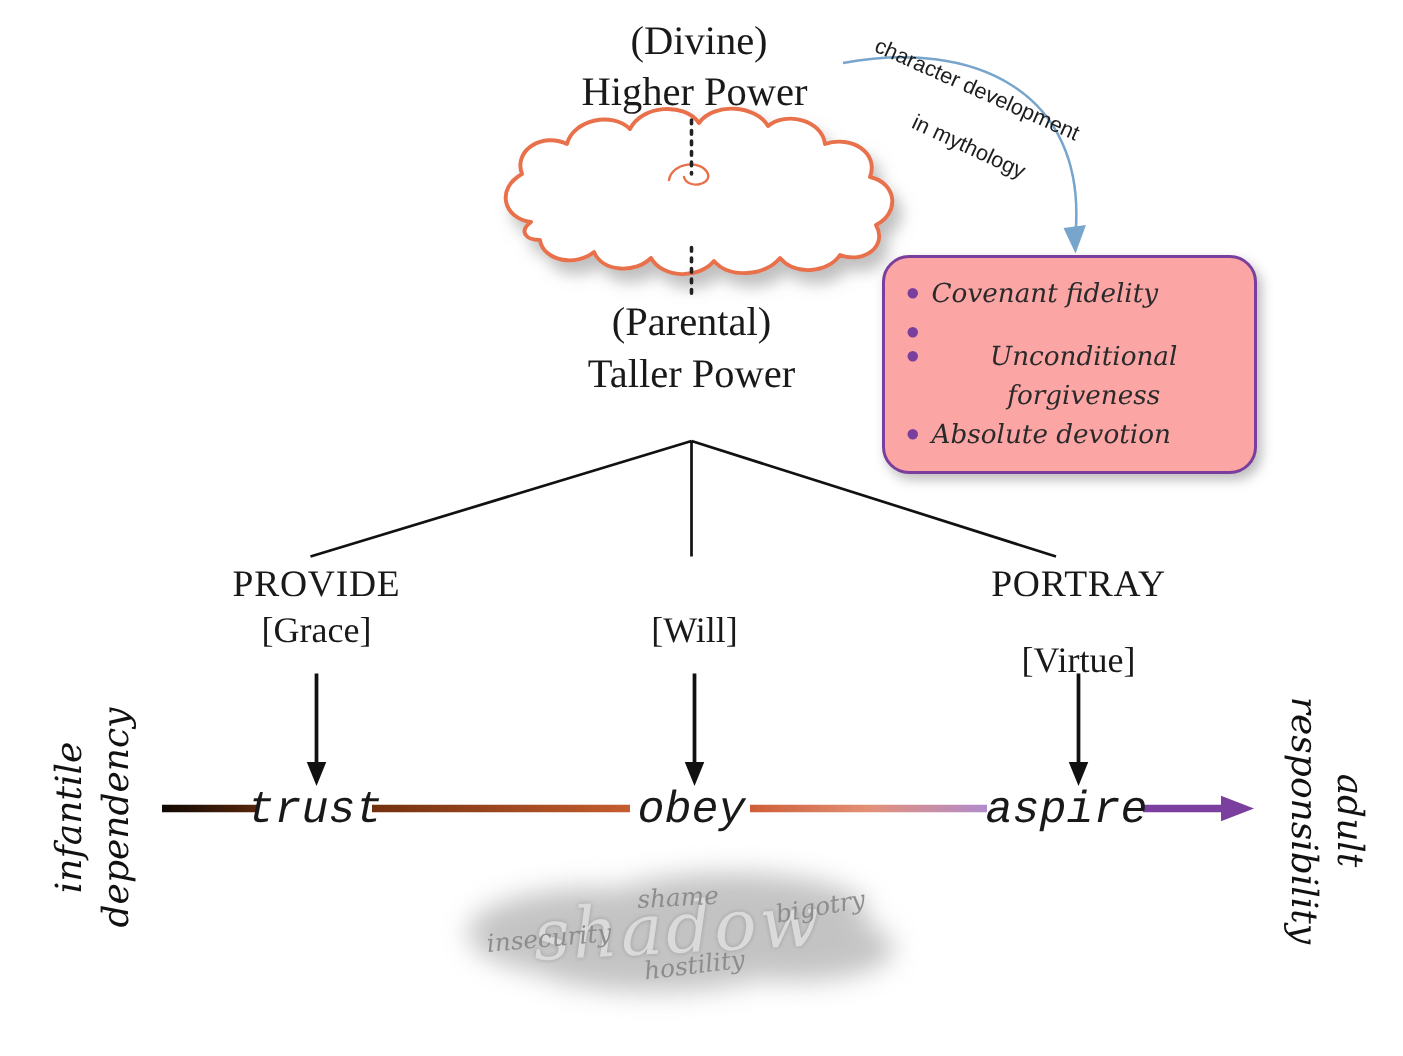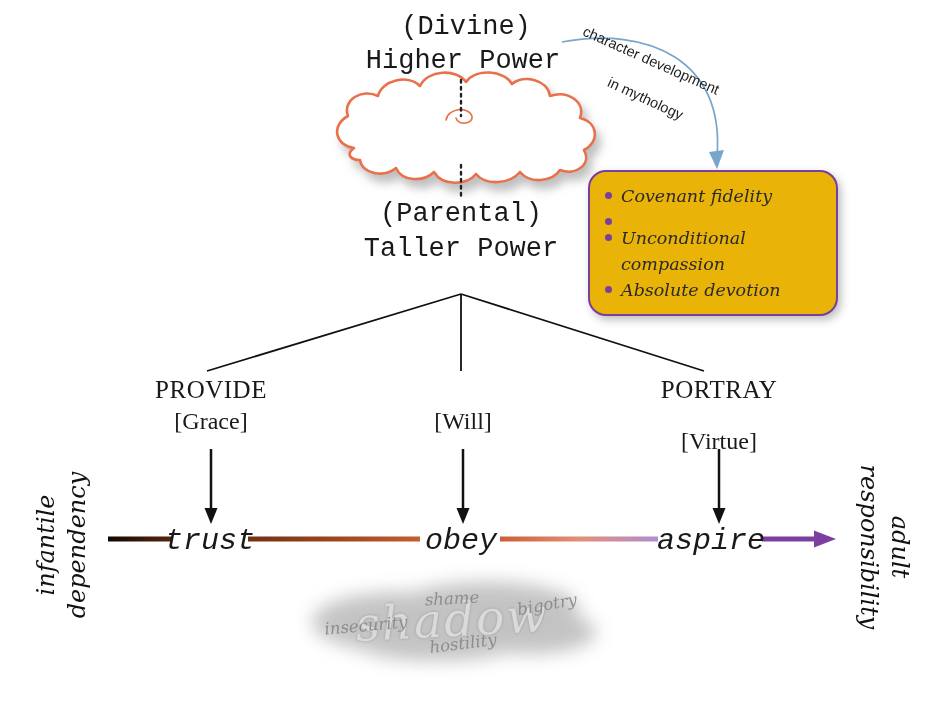--- a/index.html
+++ b/index.html
@@ -2,31 +2,31 @@
 <html><head>
 <meta charset="utf-8">
 <style>
   * { margin:0; padding:0; box-sizing:border-box; }
   html,body { background:#ffffff; }
   body { font-family:"Liberation Serif","DejaVu Serif",serif; }
   .canvas { position:relative; width:935px; height:704px; background:#fff; overflow:hidden; }
   .layer { position:absolute; left:0; top:0; }
 
   .t { position:absolute; transform:translateX(-50%); white-space:nowrap; color:#191919; }
-  .big   { font-size:27px;font-family:Liberation Mono, monospace; }
+  .big   { font-size:27px; }
   .cap   { font-size:25px; letter-spacing:.5px; }
   .sub   { font-size:24px; }
   .axis-word { font-size:30px; font-style:italic; font-family:Liberation Mono, monospace; }
 
   .ann { position:absolute; font-family:"Liberation Sans",sans-serif; font-size:14.5px;
          color:#1d1d1d; transform-origin:left top; white-space:nowrap; }
 
   .box { position:absolute; left:588px; top:170px; width:250px; min-height:127px;
-         border:2.5px solid #7a3f9d; border-radius:18px; background:#eab308;
-         box-shadow:3px 4px 8px rgba(70,70,70,.35); padding:11px 12px 11px 15px; }
+         border:2.5px solid #7a3f9d; border-radius:18px; background:#fca5a5;
+         box-shadow:3px 4px 8px rgba(70,70,70,.35); padding:11px 12px 11px 15px;text-align:center; }
   .box-item { display:flex; align-items:flex-start; gap:9px; font-style:italic;
               font-size:17.5px; line-height:26px; color:#2a2a2a;
               font-family:"DejaVu Serif",serif; }
   .dot { width:7px; height:7px; border-radius:50%; background:#7a3f9d; margin-top:9px; flex:0 0 auto; }
 
   .rot { position:absolute; text-align:center; font-style:italic; font-size:24px;
          line-height:31px; color:#111; font-family:"DejaVu Serif",serif; }
   .rot-line { display:block; }
 
   .gray-word { position:absolute; font-style:italic; color:#8d8d8d; font-size:16.5px;
@@ -126,21 +126,21 @@
   <div class="box">
     <div class="box-item">
       <span class="dot"></span>
       <span>Covenant fidelity</span>
     </div>
     <div class="box-item">
       <span class="dot"></span>
     </div>
     <div class="box-item">
       <span class="dot"></span>
-      <span>Unconditional compassion</span>
+      <span>Unconditional forgiveness</span>
     </div>
     <div class="box-item">
       <span class="dot"></span>
       <span>Absolute devotion</span>
     </div>
   </div>
 
   <div class="t cap" style="left:211px; top:376px;">PROVIDE</div>
   <div class="t sub" style="left:211px; top:408px;">[Grace]</div>
   <div class="t sub" style="left:463px; top:408px;">[Will]</div>

